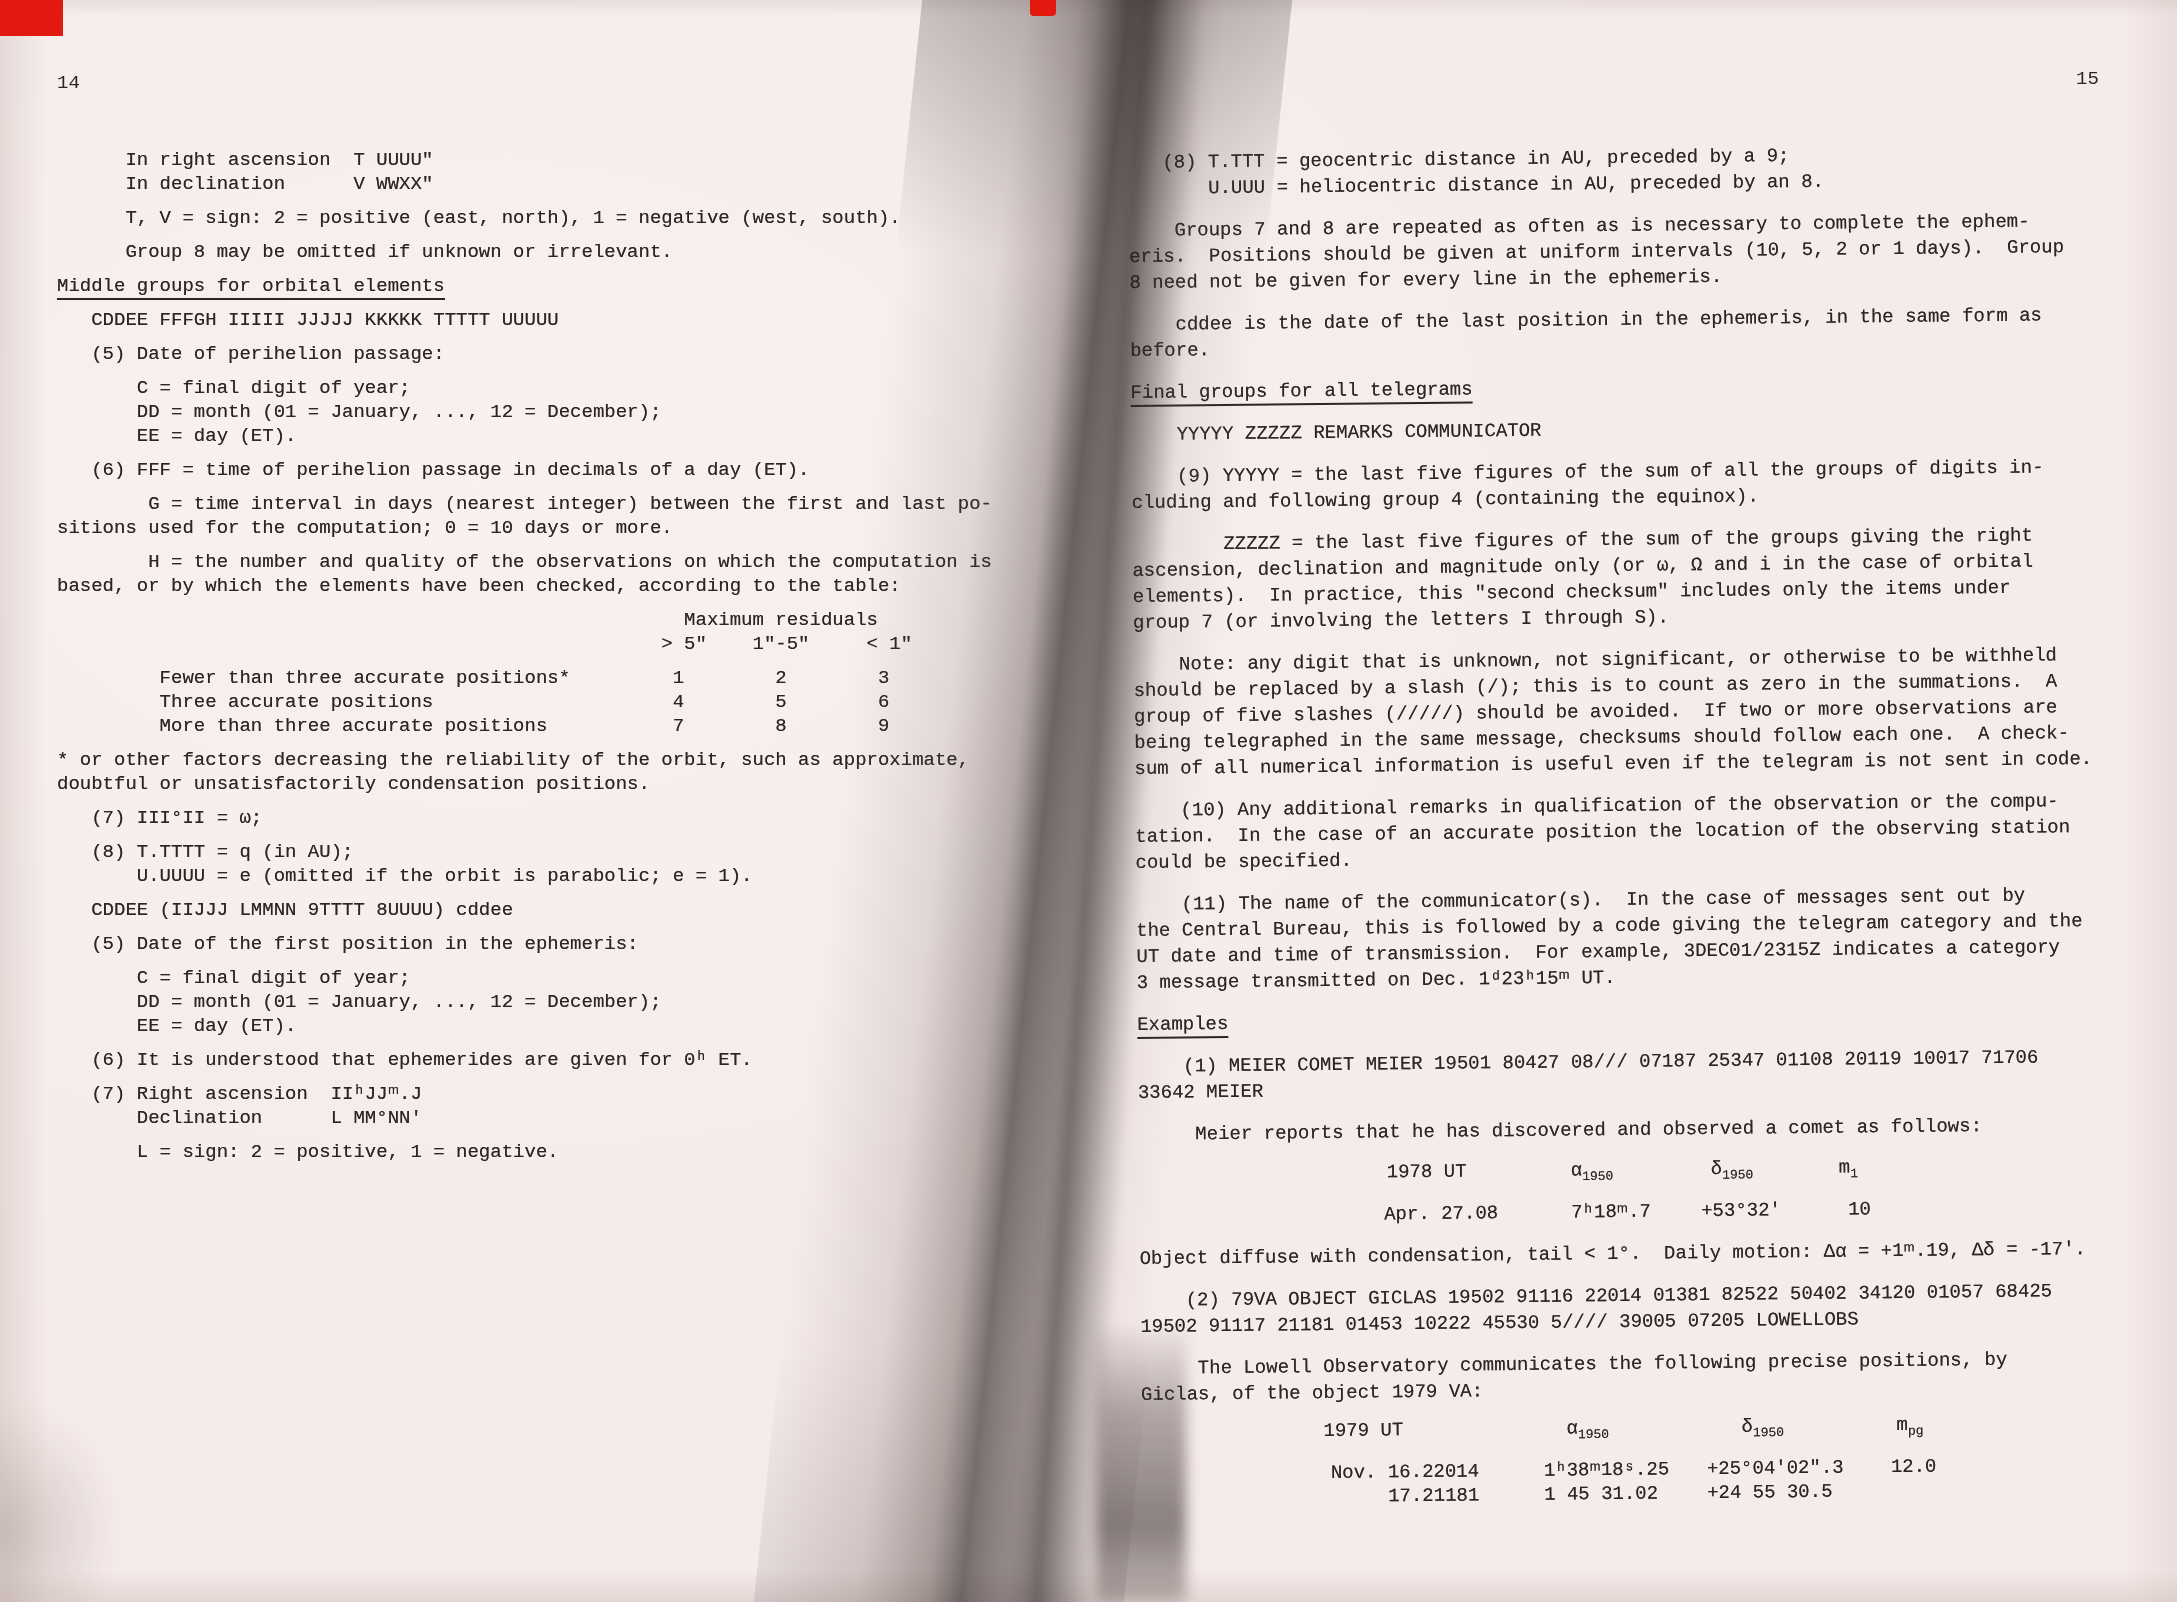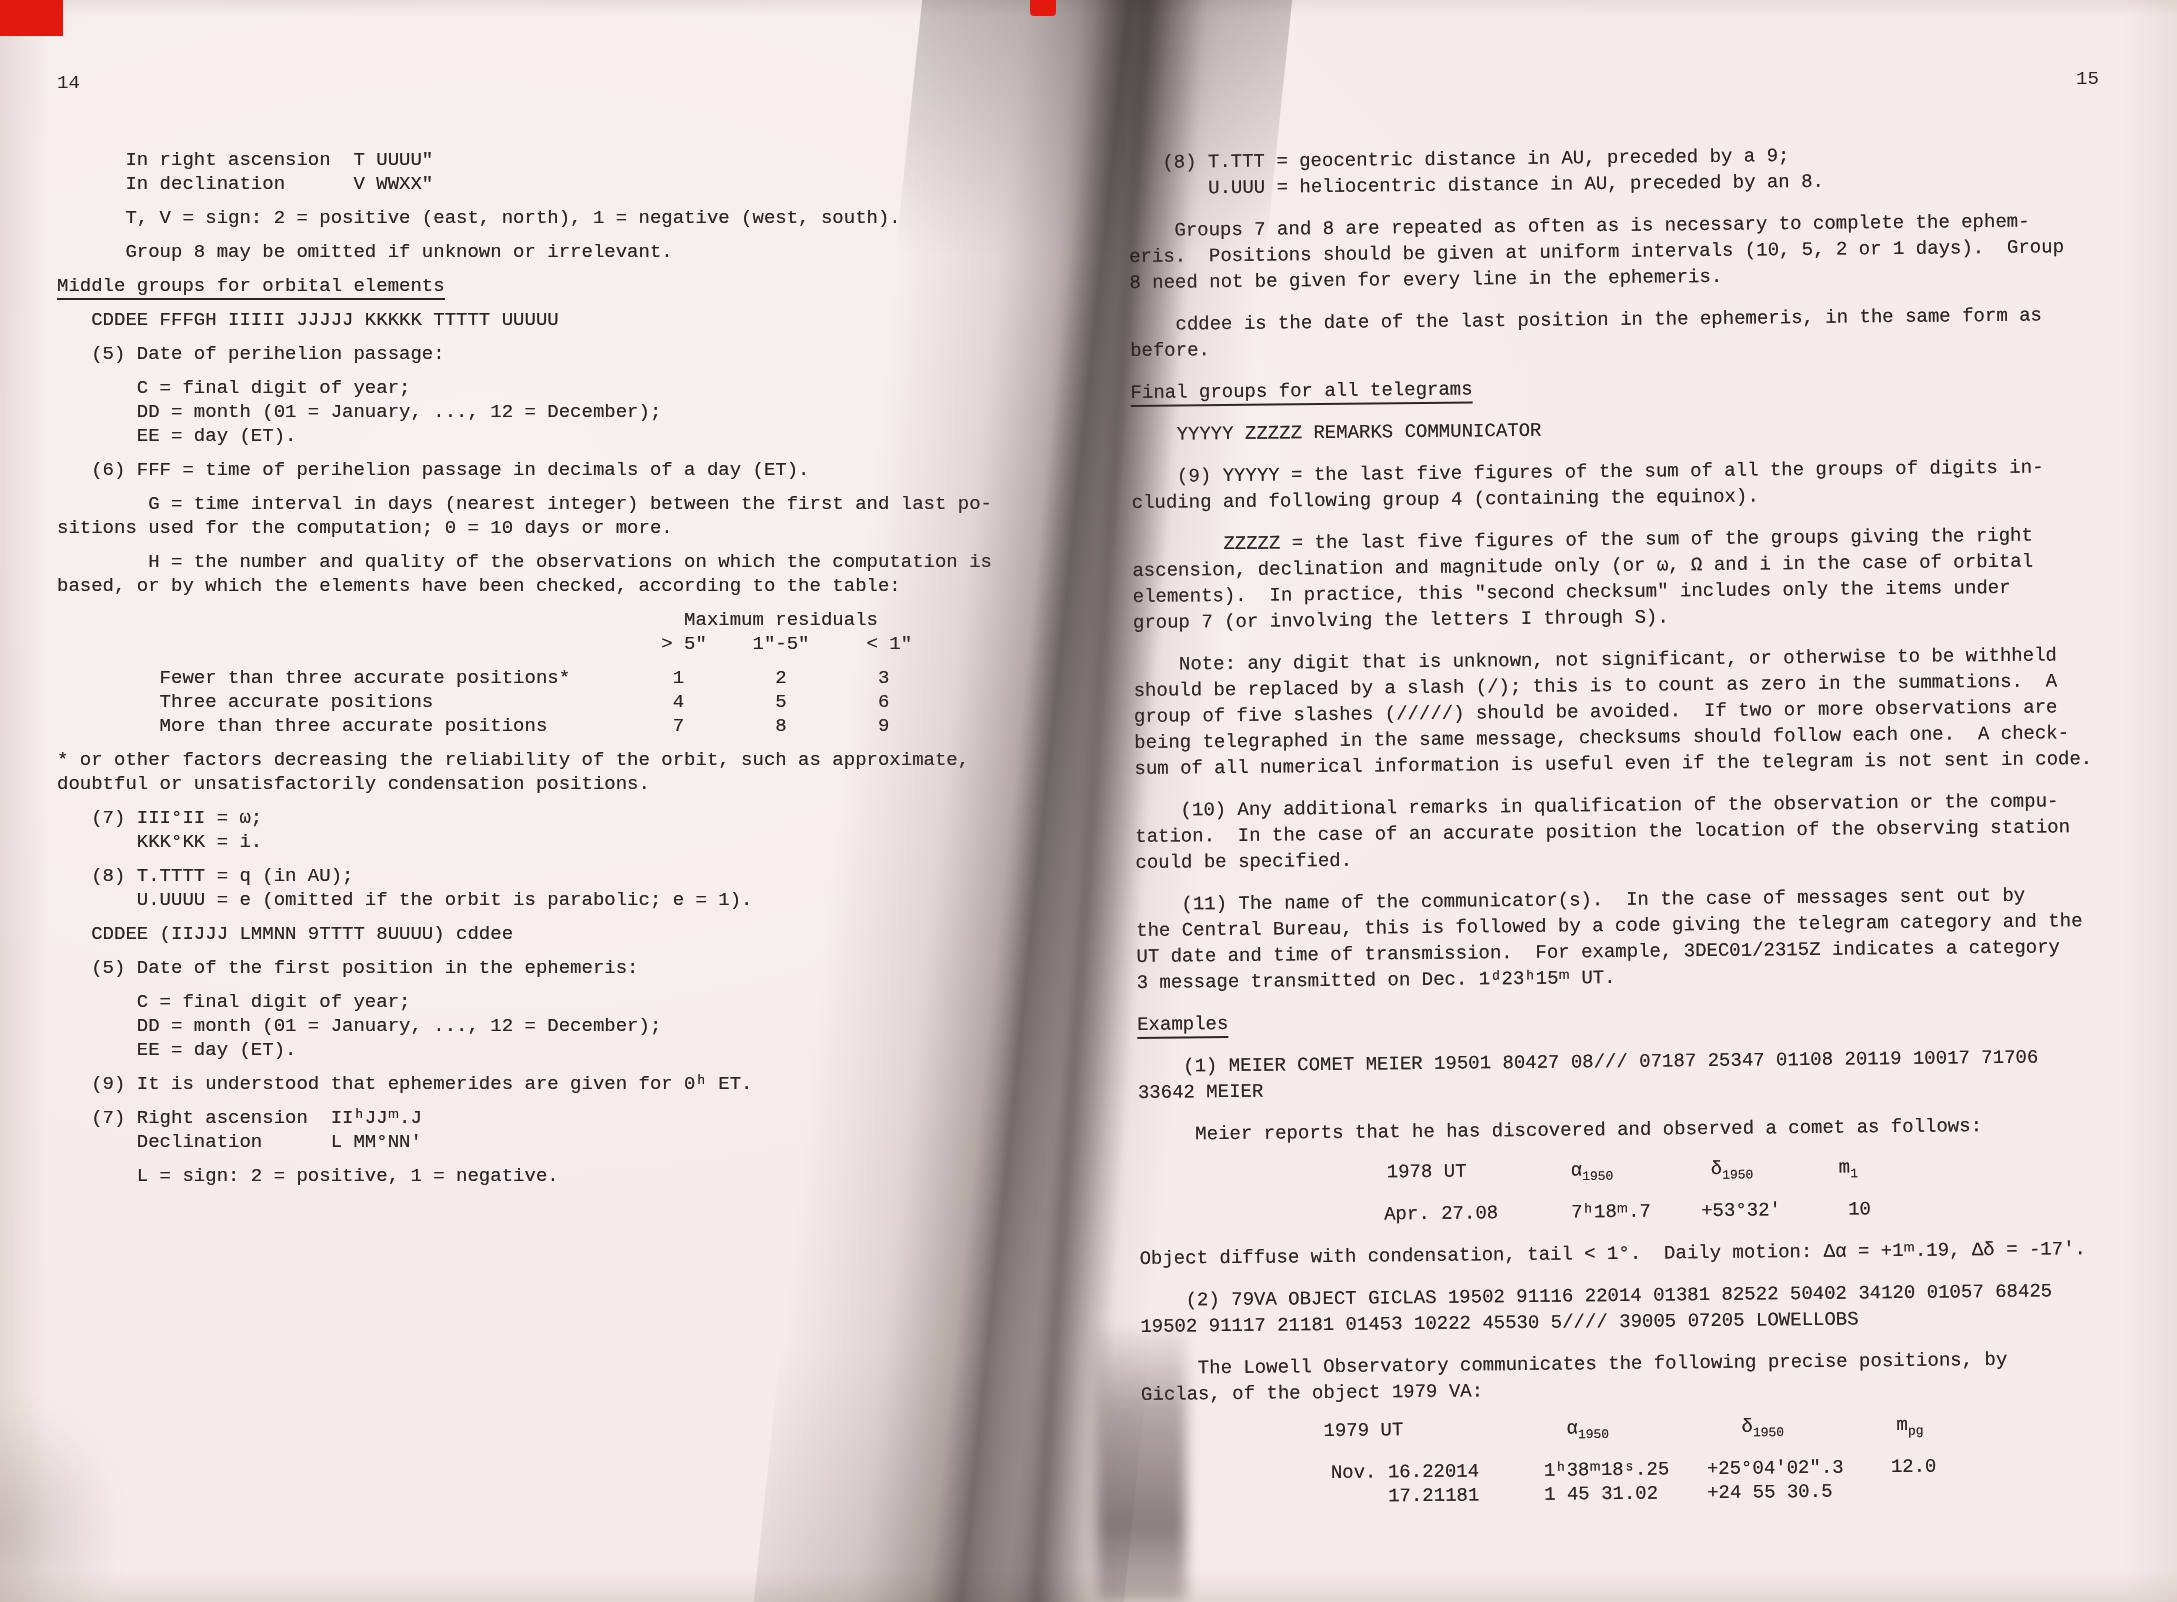--- a/index.html
+++ b/index.html
@@ -82,29 +82,28 @@
   <div class="ln g">        H = the number and quality of the observations on which the computation is</div>
   <div class="ln">based, or by which the elements have been checked, according to the table:</div>
   <div class="ln g">                                                       Maximum residuals</div>
   <div class="ln">                                                     &gt; 5"    1"-5"     &lt; 1"</div>
   <div class="ln g">         Fewer than three accurate positions*         1        2        3</div>
   <div class="ln">         Three accurate positions                     4        5        6</div>
   <div class="ln">         More than three accurate positions           7        8        9</div>
   <div class="ln g">* or other factors decreasing the reliability of the orbit, such as approximate,</div>
   <div class="ln">doubtful or unsatisfactorily condensation positions.</div>
   <div class="ln g">   (7) III°II = ω;</div>
-  <div class="ln">       KKK°KK = i.</div>
   <div class="ln g">   (8) T.TTTT = q (in AU);</div>
   <div class="ln">       U.UUUU = e (omitted if the orbit is parabolic; e = 1).</div>
   <div class="ln g">   CDDEE (IIJJJ LMMNN 9TTTT 8UUUU) cddee</div>
   <div class="ln g">   (5) Date of the first position in the ephemeris:</div>
   <div class="ln g">       C = final digit of year;</div>
   <div class="ln">       DD = month (01 = January, ..., 12 = December);</div>
   <div class="ln">       EE = day (ET).</div>
-  <div class="ln g">   (9) It is understood that ephemerides are given for 0ʰ ET.</div>
+  <div class="ln g">   (6) It is understood that ephemerides are given for 0ʰ ET.</div>
   <div class="ln g">   (7) Right ascension  IIʰJJᵐ.J</div>
   <div class="ln">       Declination      L MM°NN'</div>
   <div class="ln g">       L = sign: 2 = positive, 1 = negative.</div>
 </div>
 
 <div class="page page-right">
   <div class="ln">   (8) T.TTT = geocentric distance in AU, preceded by a 9;</div>
   <div class="ln">       U.UUU = heliocentric distance in AU, preceded by an 8.</div>
   <div class="ln g">    Groups 7 and 8 are repeated as often as is necessary to complete the ephem-</div>
   <div class="ln">eris.  Positions should be given at uniform intervals (10, 5, 2 or 1 days).  Group</div>

